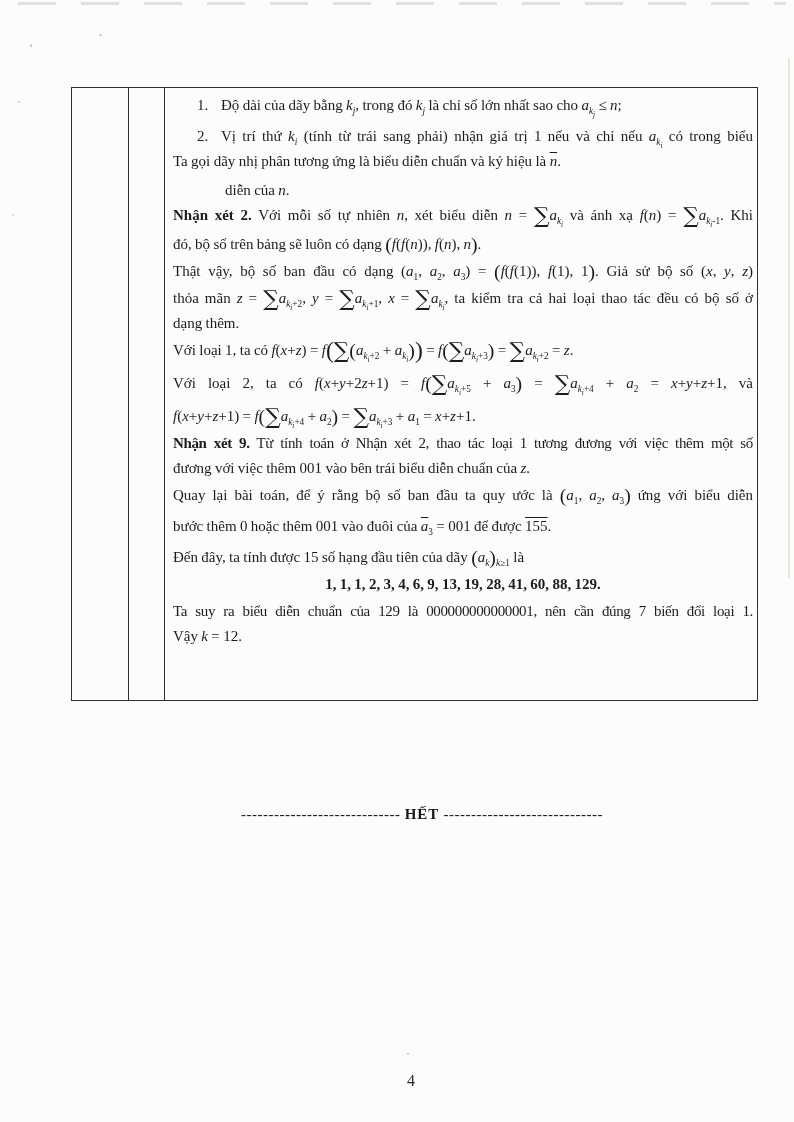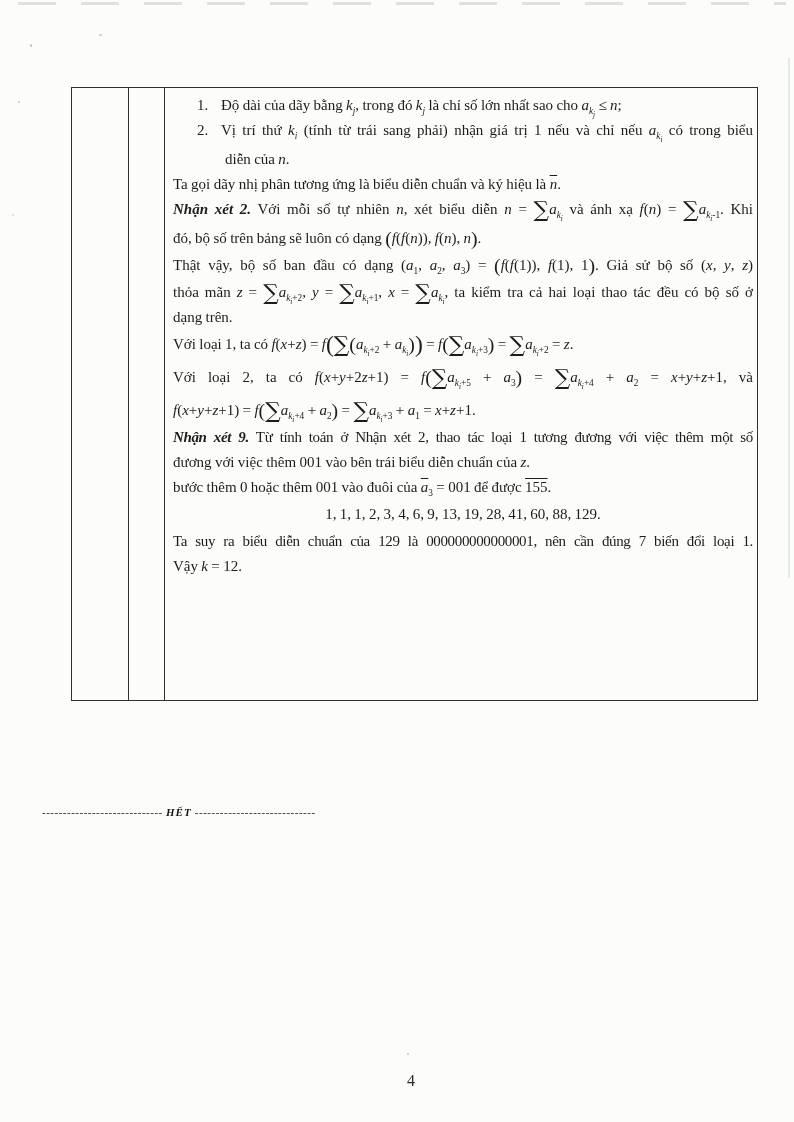--- a/index.html
+++ b/index.html
@@ -28,38 +28,38 @@
   .vline.c2{left:92px;}
   .cell{
     position:absolute;left:92px;right:0;top:0;bottom:0;
     padding:3px 4px 0 9px;box-sizing:border-box;overflow:hidden;
   }
   .ln{
     font-size:15px;line-height:25px;height:25px;text-align:justify;
     word-spacing:-0.4px;
   }
   .jlast{text-align-last:justify;}
-  .center{text-align:center;text-align-last:center;}
+  .center{text-align:center;text-align-last:center;font-weight:bold;}
   .tight{letter-spacing:-0.35px;}
   .num{padding-left:24px;}
   .cont{padding-left:52px;}
-  .mt2{margin-top:2px}.mt4{margin-top:4px}.mt6{}.mt8{margin-top:8px}
+  .mt2{margin-top:2px}.mt4{margin-top:4px}.mt6{margin-top:6px}.mt8{margin-top:8px}
   .no{display:inline-block;width:24px;}
   sub{font-size:0.62em;line-height:0;}
   sub sub{font-size:0.78em;}
   .sg{font-size:1.45em;line-height:0;vertical-align:-0.16em;font-family:"DejaVu Serif",serif;}
   .bp{font-size:1.32em;line-height:0;vertical-align:-0.1em;}
   .bp2{font-size:1.58em;line-height:0;vertical-align:-0.12em;}
   .ov{text-decoration:overline;}
-  b{font-weight:bold;font-style:italic;}
+  b{font-weight:bold;}
   i{font-style:italic;}
   
   .end-marker{
-    position:absolute;left:4px;right:0;top:806px;text-align:left;
-    padding-left:38px;font-size:11px;letter-spacing:.5px;color:#161616;
+    position:absolute;left:12px;right:0;top:806px;text-align:center;
+    padding-left:38px;font-size:15px;letter-spacing:.5px;color:#161616;
   }
   .end-marker b{letter-spacing:1px;}
   .page-number{
     position:absolute;left:0;right:0;top:1072px;text-align:center;
     padding-left:28px;font-size:16px;color:#2a2a2a;
   }
 </style>
 </head>
 <body>
 
@@ -73,33 +73,35 @@
   <div class="speck" style="left:12px;top:214px;width:2px;height:2px;opacity:.4"></div>
   <div class="speck" style="left:407px;top:1053px;width:2px;height:2px;opacity:.6"></div>
 
   <div class="answer-table">
     <div class="vline c1"></div>
     <div class="vline c2"></div>
     <div class="cell">
       <div>
           <div class="ln num mt2"><span class="no">1.</span>Độ dài của dãy bằng <i>k<sub>j</sub></i>, trong đó <i>k<sub>j</sub></i> là chỉ số lớn nhất sao cho <i>a</i><sub><i>k<sub>j</sub></i></sub> ≤ <i>n</i>;</div>
           <div class="ln num jlast mt6"><span class="no">2.</span>Vị trí thứ <i>k<sub>i</sub></i> (tính từ trái sang phải) nhận giá trị 1 nếu và chỉ nếu <i>a</i><sub><i>k<sub>i</sub></i></sub> có trong biểu</div>
+          <div class="ln ">Ta gọi dãy nhị phân tương ứng là biểu diễn chuẩn và ký hiệu là <span class="ov"><i>n</i></span>.</div>
           <div class="ln cont mt4">diễn của <i>n</i>.</div>
-          <div class="ln ">Ta gọi dãy nhị phân tương ứng là biểu diễn chuẩn và ký hiệu là <span class="ov"><i>n</i></span>.</div>
           <div class="ln jlast"><b>Nhận xét 2.</b> Với mỗi số tự nhiên <i>n</i>, xét biểu diễn <i>n</i> = <span class="sg">∑</span><i>a</i><sub><i>k<sub>i</sub></i></sub> và ánh xạ <i>f</i>(<i>n</i>) = <span class="sg">∑</span><i>a</i><sub><i>k<sub>i</sub></i>-1</sub>. Khi</div>
           <div class="ln mt4">đó, bộ số trên bảng sẽ luôn có dạng <span class="bp">(</span><i>f</i>(<i>f</i>(<i>n</i>)), <i>f</i>(<i>n</i>), <i>n</i><span class="bp">)</span>.</div>
           <div class="ln jlast mt2">Thật vậy, bộ số ban đầu có dạng (<i>a</i><sub>1</sub>, <i>a</i><sub>2</sub>, <i>a</i><sub>3</sub>) = <span class="bp">(</span><i>f</i>(<i>f</i>(1)), <i>f</i>(1), 1<span class="bp">)</span>. Giả sử bộ số (<i>x</i>, <i>y</i>, <i>z</i>)</div>
           <div class="ln jlast mt2">thỏa mãn <i>z</i> = <span class="sg">∑</span><i>a</i><sub><i>k<sub>i</sub></i>+2</sub>, <i>y</i> = <span class="sg">∑</span><i>a</i><sub><i>k<sub>i</sub></i>+1</sub>, <i>x</i> = <span class="sg">∑</span><i>a</i><sub><i>k<sub>i</sub></i></sub>, ta kiểm tra cả hai loại thao tác đều có bộ số ở</div>
-          <div class="ln ">dạng trên.</div>
+          <div class="ln ">dạng thêm.</div>
           <div class="ln mt2">Với loại 1, ta có <i>f</i>(<i>x</i>+<i>z</i>) = <i>f</i><span class="bp2">(</span><span class="sg">∑</span><span class="bp">(</span><i>a</i><sub><i>k<sub>i</sub></i>+2</sub> + <i>a</i><sub><i>k<sub>i</sub></i></sub><span class="bp">)</span><span class="bp2">)</span> = <i>f</i><span class="bp">(</span><span class="sg">∑</span><i>a</i><sub><i>k<sub>i</sub></i>+3</sub><span class="bp">)</span> = <span class="sg">∑</span><i>a</i><sub><i>k<sub>i</sub></i>+2</sub> = <i>z</i>.</div>
           <div class="ln jlast mt8">Với loại 2, ta có <i>f</i>(<i>x</i>+<i>y</i>+2<i>z</i>+1) = <i>f</i><span class="bp">(</span><span class="sg">∑</span><i>a</i><sub><i>k<sub>i</sub></i>+5</sub> + <i>a</i><sub>3</sub><span class="bp">)</span> = <span class="sg">∑</span><i>a</i><sub><i>k<sub>i</sub></i>+4</sub> + <i>a</i><sub>2</sub> = <i>x</i>+<i>y</i>+<i>z</i>+1, và</div>
           <div class="ln mt8"><i>f</i>(<i>x</i>+<i>y</i>+<i>z</i>+1) = <i>f</i><span class="bp">(</span><span class="sg">∑</span><i>a</i><sub><i>k<sub>i</sub></i>+4</sub> + <i>a</i><sub>2</sub><span class="bp">)</span> = <span class="sg">∑</span><i>a</i><sub><i>k<sub>i</sub></i>+3</sub> + <i>a</i><sub>1</sub> = <i>x</i>+<i>z</i>+1.</div>
           <div class="ln jlast tight mt2"><b>Nhận xét 9.</b> Từ tính toán ở Nhận xét 2, thao tác loại 1 tương đương với việc thêm một số</div>
           <div class="ln ">đương với việc thêm 001 vào bên trái biểu diễn chuẩn của <i>z</i>.</div>
+          <div class="ln jlast mt2">Quay lại bài toán, để ý rằng bộ số ban đầu ta quy ước là <span class="bp">(</span><i>a</i><sub>1</sub>, <i>a</i><sub>2</sub>, <i>a</i><sub>3</sub><span class="bp">)</span> ứng với biểu diễn</div>
           <div class="ln mt6">bước thêm 0 hoặc thêm 001 vào đuôi của <span class="ov"><i>a</i></span><sub>3</sub> = 001 để được <span class="ov">155</span>.</div>
+          <div class="ln mt6">Đến đây, ta tính được 15 số hạng đầu tiên của dãy <span class="bp">(</span><i>a<sub>k</sub></i><span class="bp">)</span><sub><i>k</i>≥1</sub> là</div>
           <div class="ln center mt2">1, 1, 1, 2, 3, 4, 6, 9, 13, 19, 28, 41, 60, 88, 129.</div>
           <div class="ln jlast tight mt2">Ta suy ra biểu diễn chuẩn của 129 là 000000000000001, nên cần đúng 7 biến đổi loại 1.</div>
           <div class="ln ">Vậy <i>k</i> = 12.</div>
         </div>
     </div>
   </div>
 
   <div class="end-marker"><span>-----------------------------</span> <b>HẾT</b> <span>-----------------------------</span></div>
 
   <div class="page-number">4</div>

